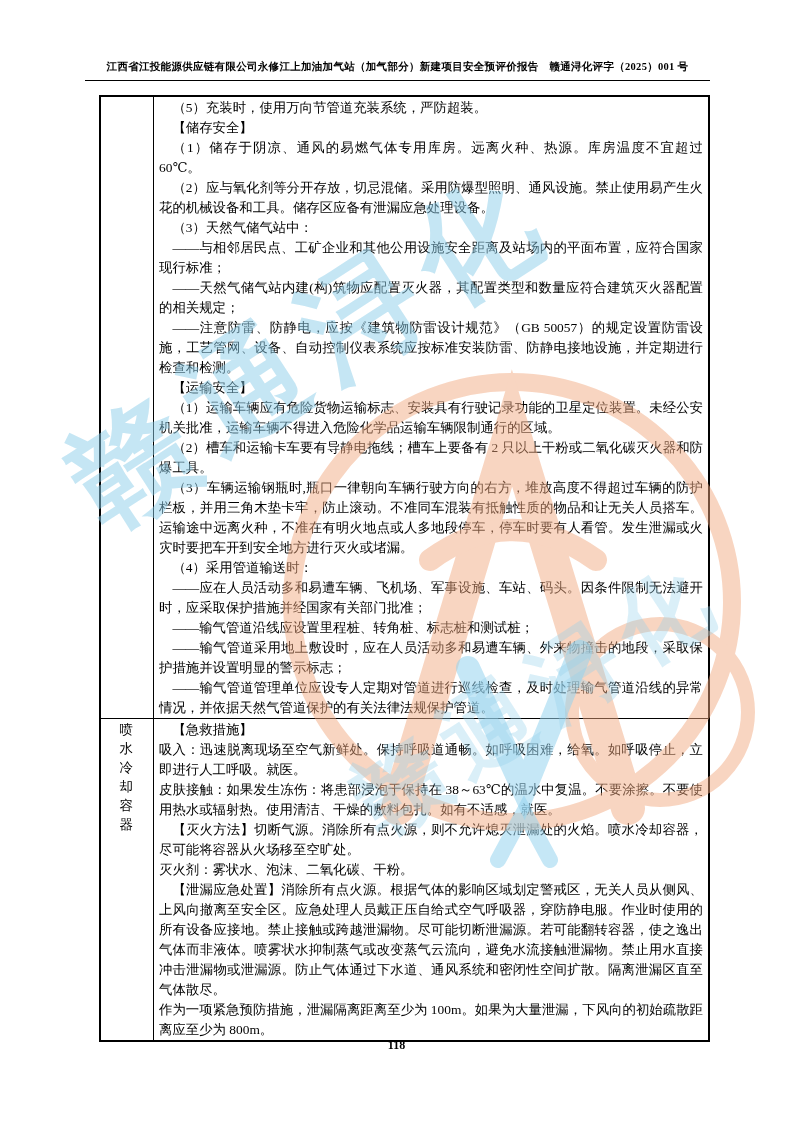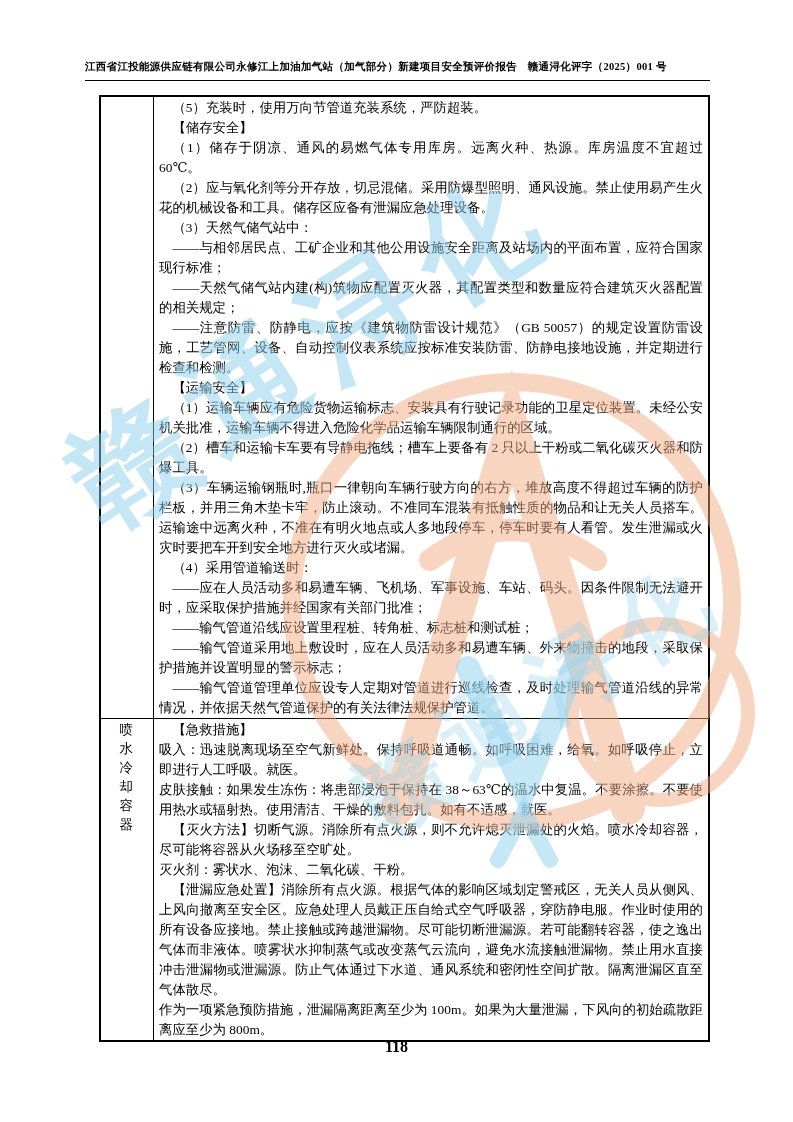--- a/index.html
+++ b/index.html
@@ -8,21 +8,21 @@
     width:793px;height:1122px;
     background:#ffffff;
     overflow:hidden;
     font-family:"Liberation Serif","DejaVu Serif",serif;
     color:#000;
   }
   
   .header{
     position:absolute;left:85px;top:56px;width:625px;height:22px;
     font-size:10.5px;font-weight:600;letter-spacing:.3px;
-    display:flex;align-items:center;justify-content:flex-start;
+    display:flex;align-items:center;justify-content:center;
     white-space:nowrap;
   }
   .header-rule{
     position:absolute;left:85px;top:80px;width:625px;height:0;
     border-top:1.5px solid #000;
   }
   
   .watermark{position:absolute;inset:0;pointer-events:none;z-index:5;}
   .wm-text{
     position:absolute;left:40px;top:430px;width:700px;
@@ -62,21 +62,21 @@
     text-align:center;margin:0 auto;
   }
   .content-cell{font-size:13.4px;line-height:20px;}
   .content-cell p{margin:0;padding:0;text-align:justify;}
   .content-cell p.p-indent{text-indent:1em;}
   .row1 .content-cell{height:537px;}
   .row2 .content-cell{height:306px;margin-top:32px;}
   
   .footer{
     position:absolute;left:0;top:1038px;width:793px;
-    text-align:center;font-size:16px;font-weight:bold;
+    text-align:center;font-size:12px;font-weight:bold;
   }
 </style>
 </head>
 <body>
 
 <div class="page">
 
   <div class="header">
     <span>江西省江投能源供应链有限公司永修江上加油加气站（加气部分）新建项目安全预评价报告　赣通浔化评字（2025）001 号</span>
   </div>

